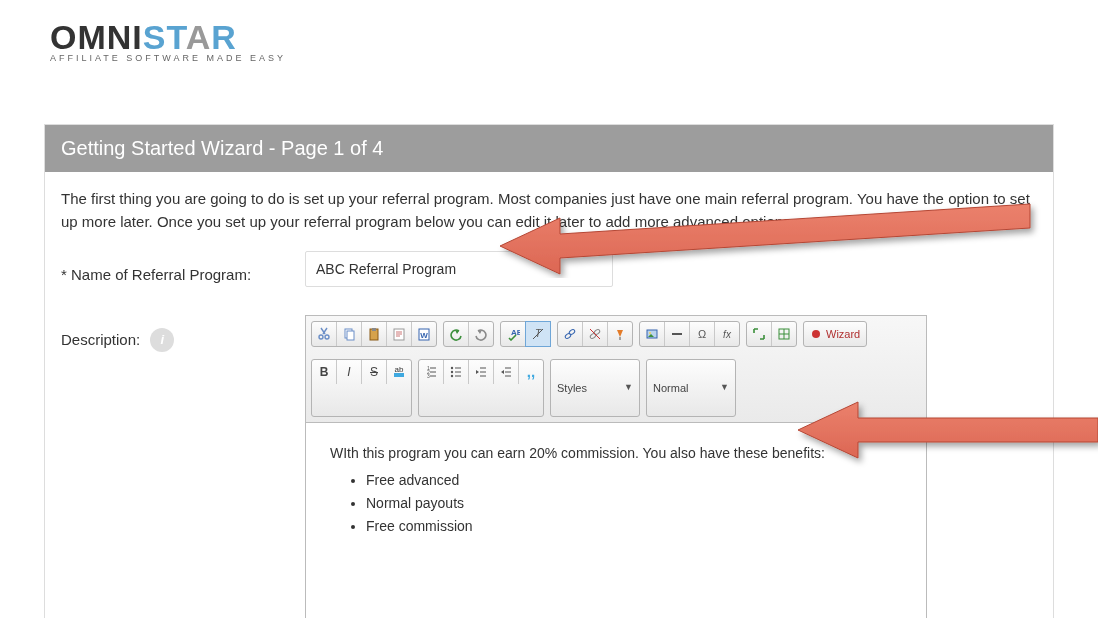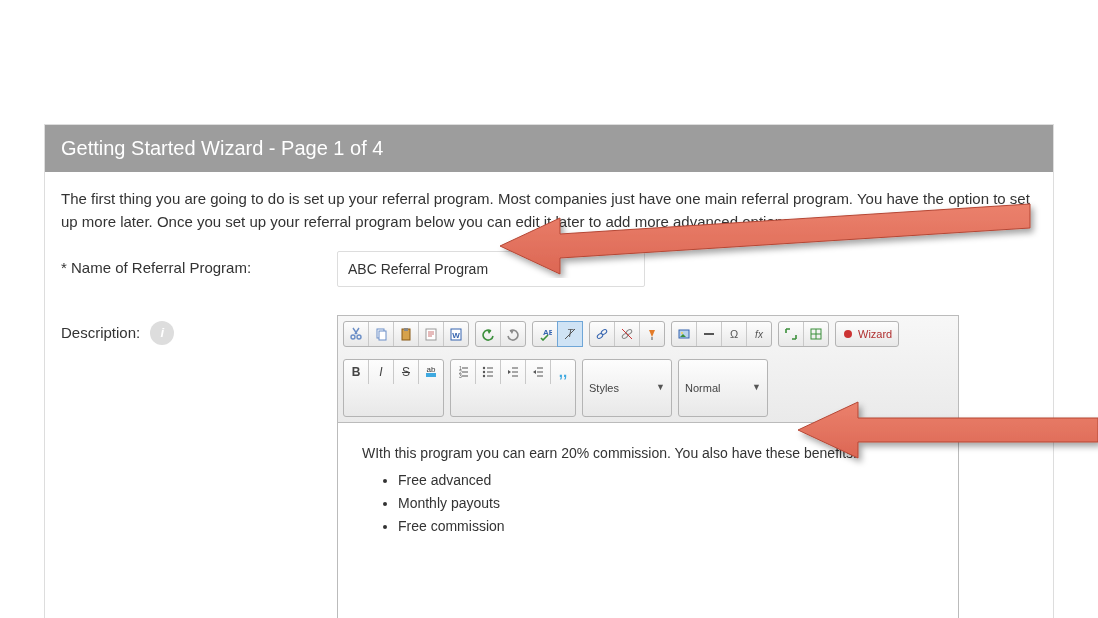--- a/index.html
+++ b/index.html
@@ -8,23 +8,23 @@
   .logo .main{font-size:34px;font-weight:700;letter-spacing:1px;}
   .logo .c1{color:#333;}
   .logo .c2{color:#59A3D1;}
   .logo .c3{color:#999;}
   .logo .sub{font-size:9px;letter-spacing:3px;color:#666;margin-top:-4px;}
   .card{position:absolute;left:44px;top:124px;width:1008px;border:1px solid #ddd;}
   .card-head{background:#9d9d9d;color:#fff;font-size:20px;font-weight:500;padding:12px 16px;}
   .card-body{padding:16px 16px 0 16px;font-size:15px;line-height:1.5;}
   .intro{margin:0 0 18px 0;color:#333;}
   .row{display:flex;align-items:flex-start;margin-bottom:28px;}
-  .label{width:244px;padding-top:6px;color:#333;font-size:15px;display:flex;align-items:center;gap:10px;}
+  .label{width:244px;padding-top:6px;color:#333;font-size:15px;display:flex;align-items:center;gap:10px;margin-top:7px;}
   .info-badge{width:24px;height:24px;border-radius:50%;background:#ddd;color:#fff;font-style:italic;font-weight:600;font-size:13px;display:flex;align-items:center;justify-content:center;}
-  .field{flex:1;margin-left:32px;}
+  .field{flex:1;}
   .text-input{width:286px;height:34px;border:1px solid #ddd;border-radius:2px;padding:0 10px;font-size:14px;color:#333;}
   .editor{width:620px;border:1px solid #bbb;background:#fff;}
   .toolbar{background:linear-gradient(#f7f7f7,#eaeaea);border-bottom:1px solid #bbb;padding:5px;display:flex;flex-wrap:wrap;gap:6px;}
   .tgroup{display:flex;border:1px solid #b4b4b4;border-radius:3px;background:linear-gradient(#fdfdfd,#e8e8e8);}
   .tbtn{width:24px;height:24px;display:flex;align-items:center;justify-content:center;font-size:12px;border-right:1px solid #c9c9c9;cursor:pointer;color:#444;}
   .tbtn:last-child{border-right:none;}
   .tbtn svg{display:block;}
   .tbtn.active{background:#cfe3f5;border:1px solid #6fa6d7;margin:-1px;}
   .tsel{height:24px;border:1px solid #b4b4b4;border-radius:3px;background:linear-gradient(#fdfdfd,#e8e8e8);display:flex;align-items:center;justify-content:space-between;padding:16px 6px;font-size:11px;color:#444;cursor:pointer;}
   .tsel .chev{font-size:9px;color:#555;margin-left:6px;}
@@ -33,20 +33,26 @@
   .editor-body ul{margin:6px 0 0 0;padding-left:36px;}
   .editor-body ul li{margin:2px 0;}
   .editor-foot{background:linear-gradient(#f7f7f7,#eaeaea);border-top:1px solid #bbb;height:21px;font-size:11px;color:#444;padding:4px 10px;display:flex;align-items:center;gap:10px;position:relative;}
   .editor-foot .grip{position:absolute;right:2px;bottom:2px;font-size:12px;color:#888;cursor:nwse-resize;}
   .arrow{position:absolute;pointer-events:none;}
 </style>
 </head>
 <body>
 <div class="page">
 
+  <div class="logo">
+    <div class="main">
+      <span class="c1">OMNI</span><span class="c2">ST</span><span class="c3">A</span><span class="c2">R</span>
+    </div>
+    <div class="sub">AFFILIATE SOFTWARE MADE EASY</div>
+  </div>
 
   <div class="card">
     <div class="card-head">Getting Started Wizard - Page 1 of 4</div>
     <div class="card-body">
       <p class="intro">The first thing you are going to do is set up your referral program. Most companies just have one main referral program. You have the option to set up more later. Once you set up your referral program below you can edit it later to add more advanced options.</p>
 
       <div class="row">
         <div class="label">* Name of Referral Program:</div>
         <div class="field">
           <input class="text-input" value="ABC Referral Program" style="">
@@ -250,21 +256,21 @@
               <div class="tsel" style="width:76px">
                 <span>Normal</span>
                   <span class="chev">▼</span>
               </div>
             </div>
 
             <div class="editor-body">
               <div>WIth this program you can earn 20% commission. You also have these benefits:</div>
               <ul>
                 <li>Free advanced</li>
-                <li>Monthly payouts</li>
+                <li>Normal payouts</li>
                 <li>Free commission</li>
               </ul>
             </div>
 
             <div class="editor-foot">
               <span>body</span>
               <span>p</span>
               <span class="grip">◢</span>
             </div>
           </div>

